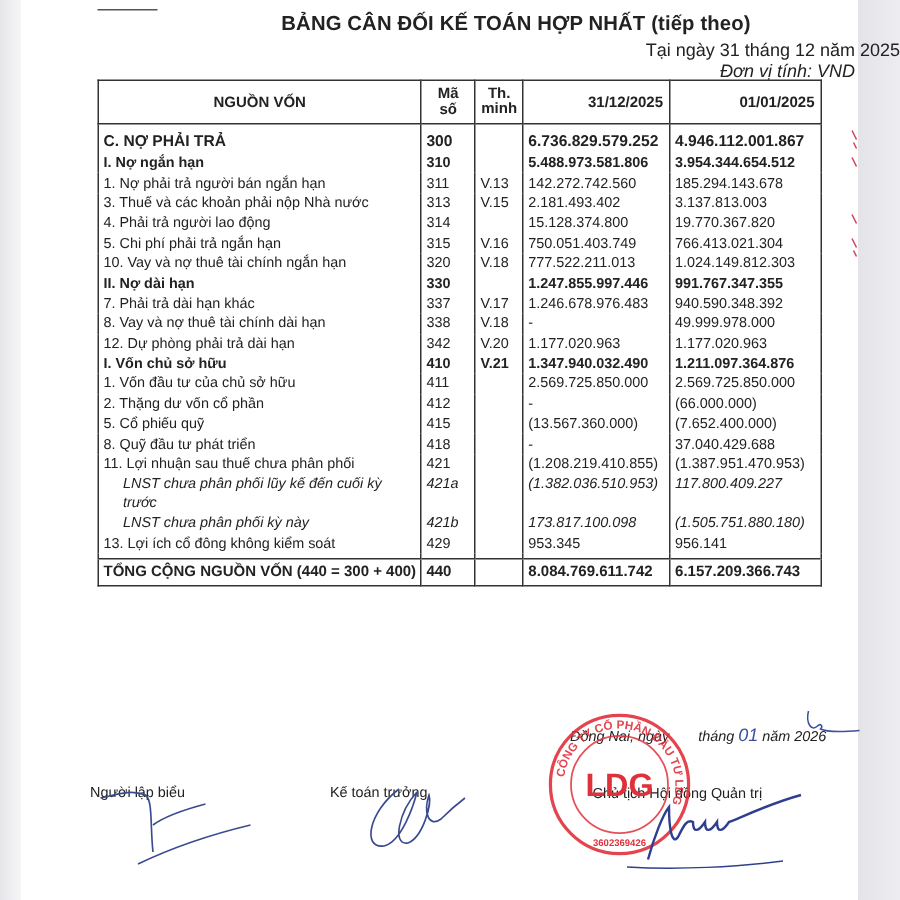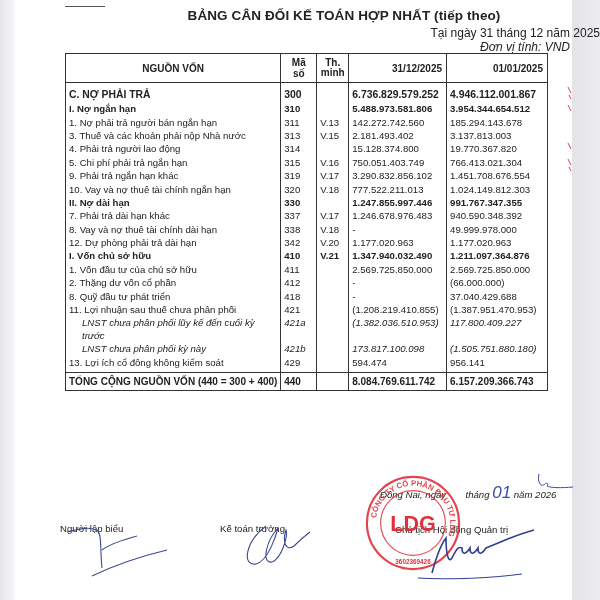--- a/index.html
+++ b/index.html
@@ -33,21 +33,21 @@
   tr.italic td.name { padding-left:16px; }
   tr.tall td { height:26px; vertical-align:top; }
   tr.tall td.name { white-space:normal; }
   tr.total td { border:1.2px solid #333; font-weight:bold; height:17px; font-size:10px; }
   tr.gap td { height:3px; }
 
   .sig-block { position:absolute; font-size:9.6px;margin-top:21px; }
   .sig-role { margin-bottom:0; }
   .sig-name { font-weight:bold; font-size:9.6px; }
   .place-date { position:absolute; left:380px; top:483px; font-size:9.6px; font-style:italic; }
-  .place-date .hand { color:#3a4fa0; font-size:17px; }
+  .place-date .hand { color:#3a4fa0; font-size:12px; }
   .stamp { position:absolute; left:364px; top:474px; width:98px; height:98px; }
   .sig-svg { position:absolute; }
   .tick-marks { position:absolute; left:565px; top:85px; width:10px; height:110px; }
 </style>
 </head>
 <body>
 
 <div class="left-margin"></div>
 <div class="right-margin"></div>
 <div class="top-rule"></div>
@@ -110,27 +110,20 @@
         <td class="val">19.770.367.820</td>
       </tr>
       <tr class="">
         <td class="name">5. Chi phí phải trả ngắn hạn</td>
         <td class="code">315</td>
         <td class="note">V.16</td>
         <td class="val">750.051.403.749</td>
         <td class="val">766.413.021.304</td>
       </tr>
       <tr class="">
-        <td class="name">9. Phải trả ngắn hạn khác</td>
-        <td class="code">319</td>
-        <td class="note">V.17</td>
-        <td class="val">3.290.832.856.102</td>
-        <td class="val">1.451.708.676.554</td>
-      </tr>
-      <tr class="">
         <td class="name">10. Vay và nợ thuê tài chính ngắn hạn</td>
         <td class="code">320</td>
         <td class="note">V.18</td>
         <td class="val">777.522.211.013</td>
         <td class="val">1.024.149.812.303</td>
       </tr>
       <tr class="bold">
         <td class="name">II. Nợ dài hạn</td>
         <td class="code">330</td>
         <td class="note"></td>
@@ -173,20 +166,27 @@
         <td class="val">2.569.725.850.000</td>
       </tr>
       <tr class="">
         <td class="name">2. Thặng dư vốn cổ phần</td>
         <td class="code">412</td>
         <td class="note"></td>
         <td class="val">-</td>
         <td class="val">(66.000.000)</td>
       </tr>
       <tr class="">
+        <td class="name">5. Cổ phiếu quỹ</td>
+        <td class="code">415</td>
+        <td class="note"></td>
+        <td class="val">(13.567.360.000)</td>
+        <td class="val">(7.652.400.000)</td>
+      </tr>
+      <tr class="">
         <td class="name">8. Quỹ đầu tư phát triển</td>
         <td class="code">418</td>
         <td class="note"></td>
         <td class="val">-</td>
         <td class="val">37.040.429.688</td>
       </tr>
       <tr class="">
         <td class="name">11. Lợi nhuận sau thuế chưa phân phối</td>
         <td class="code">421</td>
         <td class="note"></td>
@@ -204,21 +204,21 @@
         <td class="name">LNST chưa phân phối kỳ này</td>
         <td class="code">421b</td>
         <td class="note"></td>
         <td class="val">173.817.100.098</td>
         <td class="val">(1.505.751.880.180)</td>
       </tr>
       <tr class="">
         <td class="name">13. Lợi ích cổ đông không kiểm soát</td>
         <td class="code">429</td>
         <td class="note"></td>
-        <td class="val">594.474</td>
+        <td class="val">953.345</td>
         <td class="val">956.141</td>
       </tr>
       <tr class="gap">
         <td></td>
         <td></td>
         <td></td>
         <td></td>
         <td></td>
       </tr>
     </tbody>

